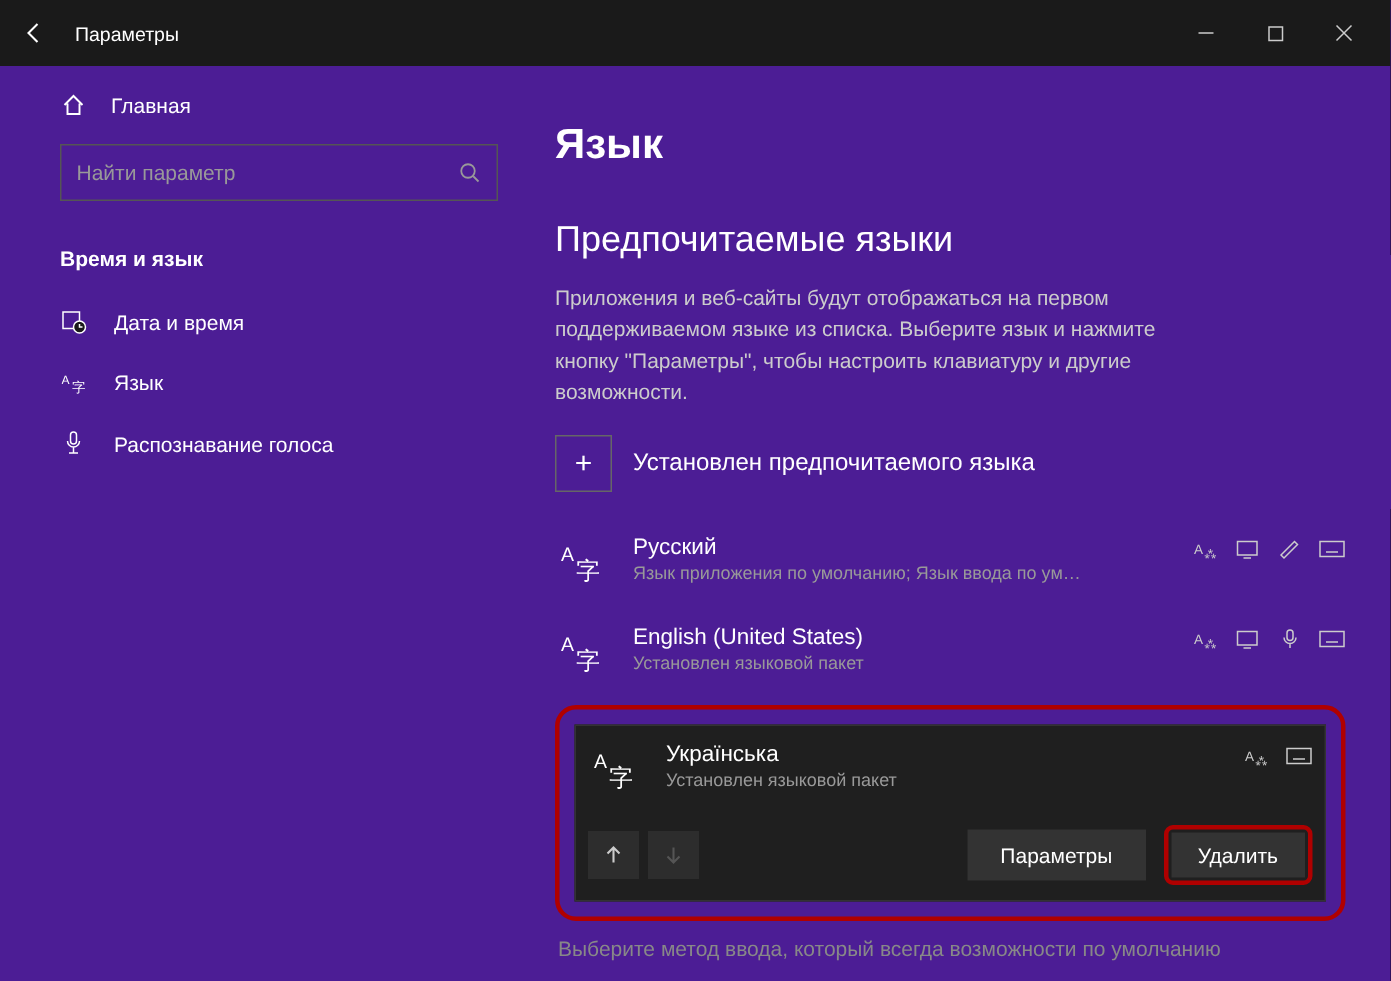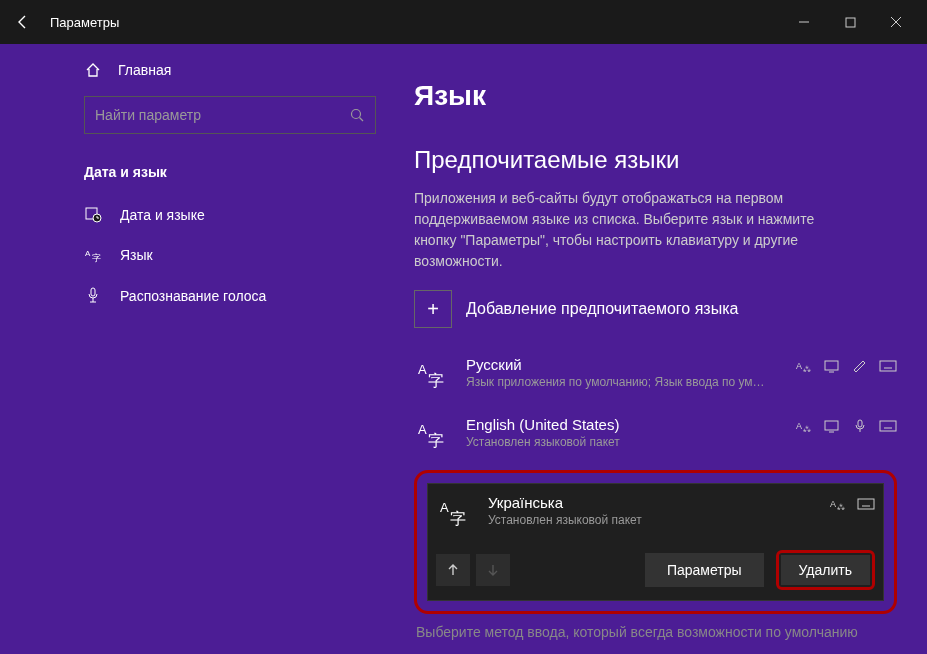--- a/index.html
+++ b/index.html
@@ -3,21 +3,21 @@
 <meta charset="utf-8">
 <style>
 * { margin: 0; padding: 0; box-sizing: border-box; font-family: "Segoe UI", sans-serif; }
 body { background: #000; color: #fff; width: 927px; height: 654px; overflow: hidden; position: relative; }
 .window { background: #4c1d95; width: 100%; height: 100%; display: flex; flex-direction: column; }
 .titlebar { height: 44px; display: flex; align-items: center; padding: 0 8px; background: #1a1a1a; }
 .back-btn { width: 30px; height: 30px; display: flex; align-items: center; justify-content: center; color: #fff; cursor: pointer; }
 .app-title { font-size: 13px; margin-left: 12px; color: #fff; }
 .window-controls { margin-left: auto; display: flex; gap: 0; }
 .wc { width: 46px; height: 32px; display: flex; align-items: center; justify-content: center; color: #ccc; cursor: pointer; }
-.body { flex: 1; display: flex; overflow: hidden; margin-left: 44px; }
+.body { flex: 1; display: flex; overflow: hidden; }
 .sidebar { width: 340px; padding: 8px 8px 0 40px; display: flex; flex-direction: column; }
 .home { display: flex; align-items: center; gap: 16px; padding: 10px 0 18px 0; font-size: 14px; cursor: pointer; }
 .search { display: flex; align-items: center; border: 1px solid #555; height: 34px; padding: 18px 10px; margin-bottom: 24px; }
 .search input { flex: 1; background: transparent; border: none; color: #fff; font-size: 14px; outline: none; }
 .search input::placeholder { color: #999; }
 .section-title { font-size: 14px; font-weight: 600; padding: 6px 0 14px 0; }
 .nav-item { display: flex; align-items: center; gap: 18px; padding: 12px 0; font-size: 14px; cursor: pointer; color: #fff; }
 .nav-icon { width: 18px; display: flex; justify-content: center; }
 .main { flex: 1; padding: 36px 30px 0 30px; overflow: hidden; position: relative; }
 .page-title { font-size: 28px; font-weight: 600; margin-bottom: 34px; }
@@ -89,31 +89,31 @@
       <div class="search">
         <input type="text" placeholder="Найти параметр" style="">
         <span>
           <svg width="16" height="16" viewBox="0 0 16 16">
               <circle cx="7" cy="7" r="4.5" stroke="#999" fill="none" stroke-width="1.2"></circle>
               <line x1="10.5" y1="10.5" x2="14" y2="14" stroke="#999" stroke-width="1.2"></line>
             </svg>
         </span>
       </div>
 
-      <div class="section-title">Дата и язык</div>
+      <div class="section-title">Время и язык</div>
 
       <div class="nav-item">
         <span class="nav-icon">
           <svg width="17" height="17" viewBox="0 0 17 17">
               <rect x="1" y="2" width="11" height="11" stroke="#fff" fill="none"></rect>
               <circle cx="12" cy="12" r="4" stroke="#fff" fill="#1a1a1a"></circle>
               <path d="M12 10 V12 H14" stroke="#fff" fill="none"></path>
             </svg>
         </span>
-        <span>Дата и языке</span>
+        <span>Дата и время</span>
       </div>
 
 
       <div class="nav-item">
         <span class="nav-icon">
           <svg width="17" height="15" viewBox="0 0 17 15">
               <text x="0" y="8" font-size="8" fill="#fff">A</text>
               <text x="7" y="13" font-size="9" fill="#fff">字</text>
             </svg>
         </span>
@@ -131,21 +131,21 @@
       </div>
     </div>
 
     <div class="main">
       <div class="page-title">Язык</div>
       <div class="sub-title">Предпочитаемые языки</div>
       <div class="desc">Приложения и веб-сайты будут отображаться на первом поддерживаемом языке из списка. Выберите язык и нажмите кнопку "Параметры", чтобы настроить клавиатуру и другие возможности.</div>
 
       <div class="add-lang">
         <div class="add-box">+</div>
-        <span>Добавление предпочитаемого языка</span>
+        <span>Установлен предпочитаемого языка</span>
       </div>
 
       <div class="lang-card">
         <div class="lang-row">
           <div class="lang-icon">
             <svg width="30" height="28" viewBox="0 0 30 28">
                 <text x="0" y="13" font-size="13" fill="#fff">A</text>
                 <text x="10" y="25" font-size="16" fill="#fff">字</text>
               </svg>
           </div>

